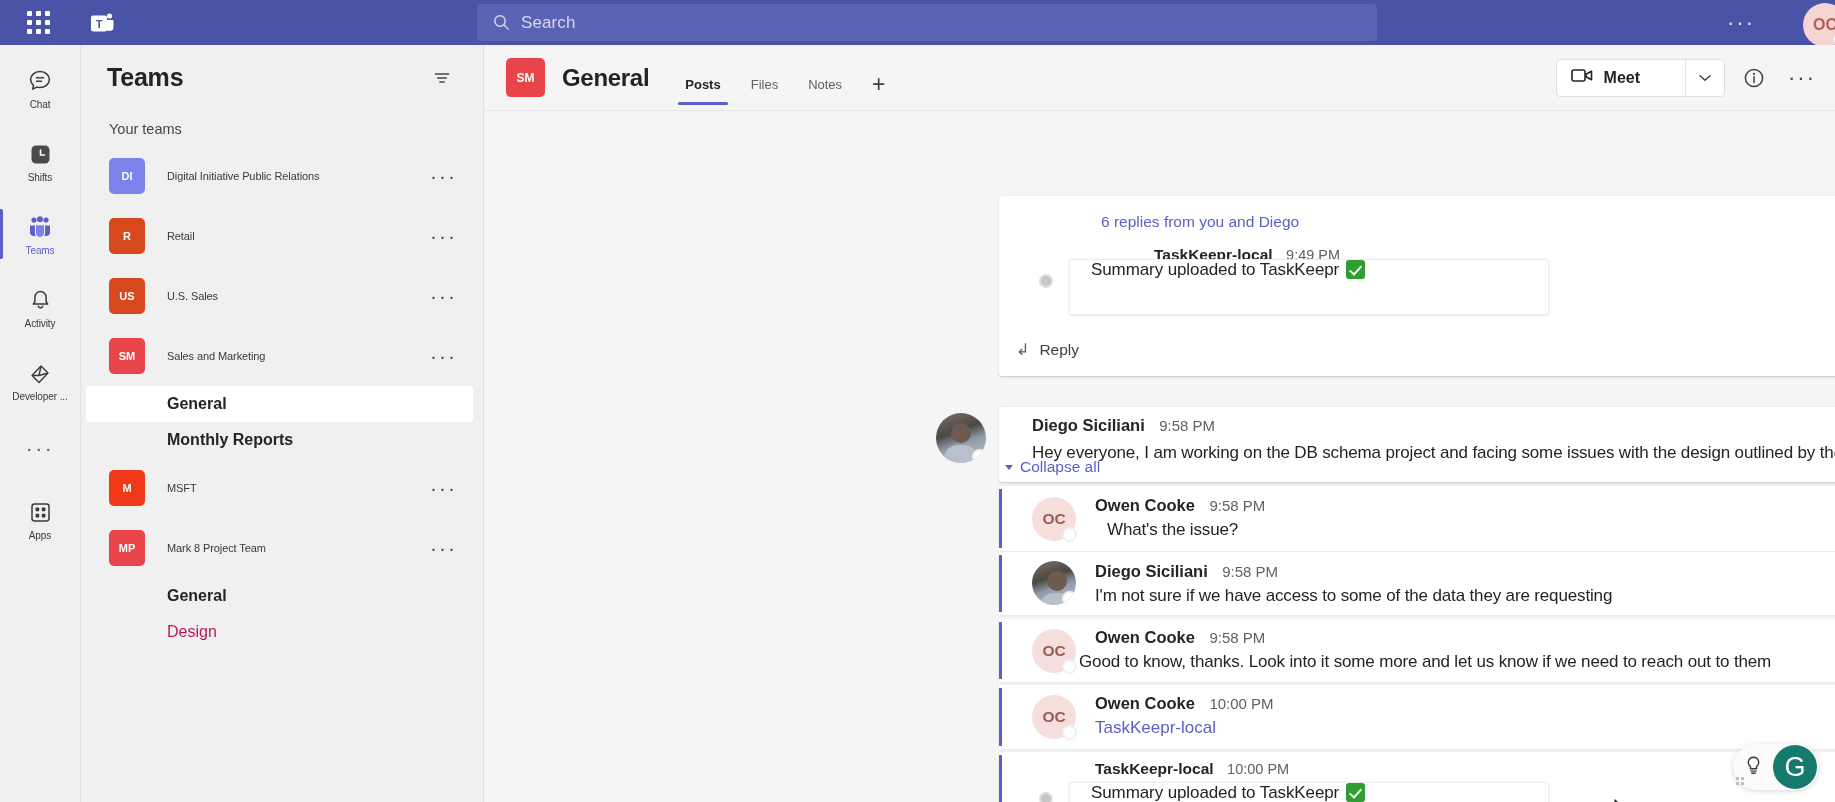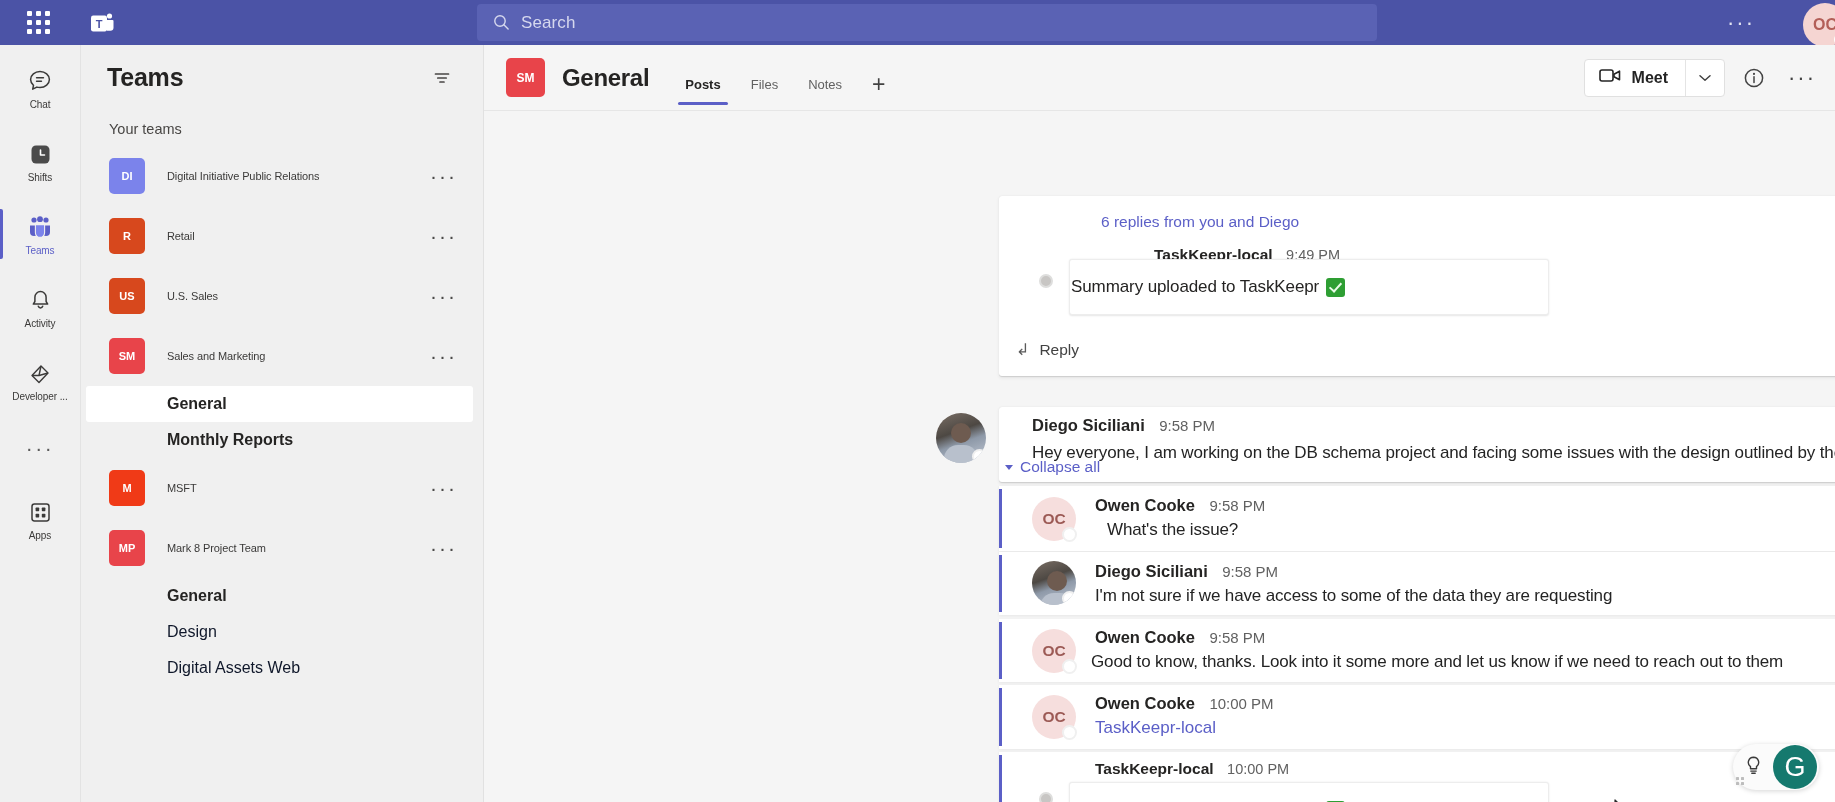--- a/index.html
+++ b/index.html
@@ -100,21 +100,21 @@
   }
   .team-name {
     margin-left: 22px; font-size: 11px; color: #3b3a39; letter-spacing: -.1px;
     white-space: nowrap; overflow: hidden;
   }
   .team-more {
     position: absolute; right: 26px; color: #4b4a49; font-size: 21px; letter-spacing: 2px; cursor: pointer;
   }
   .chan-row {
     height: 36px; display: flex; align-items: center; padding-left: 86px;
-    font-size: 16px; color: #0f172a; cursor: pointer; position: relative;
+    font-size: 16px; color: #be185d; cursor: pointer; position: relative;
   }
   .chan-row.unread { font-weight: 700; color: #252423; }
   .chan-row.selected {
     background: #ffffff; font-weight: 700; color: #252423;
     margin: 0 10px 0 5px; border-radius: 3px; padding-left: 81px;
   }
 
   
   .main {
     position: absolute; top: 45px; left: 484px; width: 1351px; height: 757px;
@@ -137,21 +137,21 @@
   }
   .ch-tab.active { color: #252423; font-weight: 700; }
   .ch-tab.active::after {
     content: ""; position: absolute; bottom: 6px; left: 2px; right: 2px; height: 2.5px;
     background: #5b5fc7; border-radius: 2px;
   }
   .ch-tab.addtab { font-size: 23px; color: #424242; font-weight: 400; }
   .ch-right { position: absolute; right: 14px; display: flex; align-items: center; }
   .meet-btn {
     height: 38px; display: flex; align-items: center; background: #fff;
-    border: 1px solid #e0e0e0; border-radius: 4px; cursor: pointer; overflow: hidden;
+    border: 1px solid #e0e0e0; border-radius: 4px; cursor: pointer; overflow: hidden; gap: 28px;
   }
   .meet-main { display: flex; align-items: center; padding: 0 17px 0 14px; height: 100%; }
   .meet-lbl { margin-left: 11px; font-size: 16px; font-weight: 700; color: #242424; }
   .meet-caret {
     width: 39px; height: 100%; border-left: 1px solid #e4e4e4;
     display: flex; align-items: center; justify-content: center; cursor: pointer;
   }
   .ch-icon-btn {
     width: 38px; height: 38px; margin-left: 10px; cursor: pointer;
     display: flex; align-items: center; justify-content: center; color: #424242;
@@ -174,21 +174,21 @@
   .bot-msg { position: absolute; }
   .bot-name { font-size: 15.5px; font-weight: 700; color: #252423; }
   .bot-time { font-size: 14.5px; color: #616161; margin-left: 9px; }
   .bot-icon {
     position: absolute; width: 14px; height: 14px; border-radius: 50%;
     background: #c8c6c4; border: 2px solid #dededd;
   }
   .bot-card {
     background: #fff; border: 1px solid #ededed; border-radius: 3px;
     box-shadow: 0 .6px 1.8px rgba(0,0,0,.1);
-    display: flex; align-items: center; padding-left: 1px;
+    display: flex; padding-left: 21px;
   }
   .bot-card-text { font-size: 17px; color: #252423; letter-spacing: -.1px; }
   .emoji-check {
     display: inline-block; width: 19px; height: 19px; background: #2e9e33;
     border-radius: 3px; position: relative; vertical-align: -3px; margin-left: 7px;
   }
   .emoji-check::after {
     content: ""; position: absolute; left: 6px; top: 2.5px; width: 5px; height: 10px;
     border: solid #eafbe9; border-width: 0 2.2px 2.2px 0; transform: rotate(42deg);
   }
@@ -445,21 +445,20 @@
 
     <div class="team-row">
       <div class="team-ava" style="background:#e8444a">
         <span>MP</span>
       </div>
       <div class="team-name">Mark 8 Project Team</div>
       <div class="team-more">···</div>
     </div>
     <div class="chan-row unread">General</div>
     <div class="chan-row">Design</div>
-    <div class="chan-row">Digital Assets Web</div>
   </div>
 
   <div class="main">
 
     <div class="ch-header">
       <div class="ch-ava">
         <span>SM</span>
       </div>
       <div class="ch-title">General</div>
 
@@ -560,21 +559,21 @@
 
       <div class="reply-card" style="top:508px; height:63px;">
         <div class="ava-init" style="left:33px; top:10px;">
           <span>OC</span>
           <span class="presence-dot"></span>
         </div>
         <div style="position:absolute;left:96px;top:9px;">
           <span class="author">Owen Cooke</span>
           <span class="time">9:58 PM</span>
         </div>
-        <div class="body" style="position:absolute;left:92px;top:33px;">Good to know, thanks. Look into it some more and let us know if we need to reach out to them</div>
+        <div class="body" style="position:absolute;left:80px;top:33px;">Good to know, thanks. Look into it some more and let us know if we need to reach out to them</div>
       </div>
 
       <div class="reply-card" style="top:574px; height:64px;">
         <div class="ava-init" style="left:33px; top:10px;">
           <span>OC</span>
           <span class="presence-dot"></span>
         </div>
         <div style="position:absolute;left:96px;top:9px;">
           <span class="author">Owen Cooke</span>
           <span class="time">10:00 PM</span>

